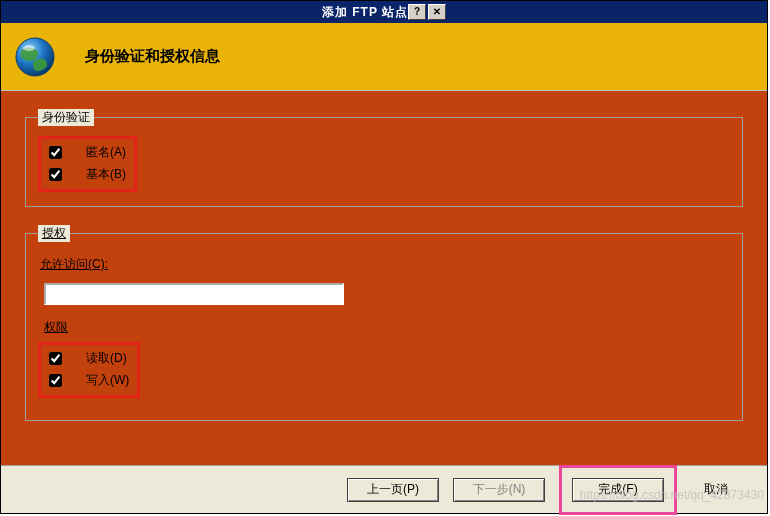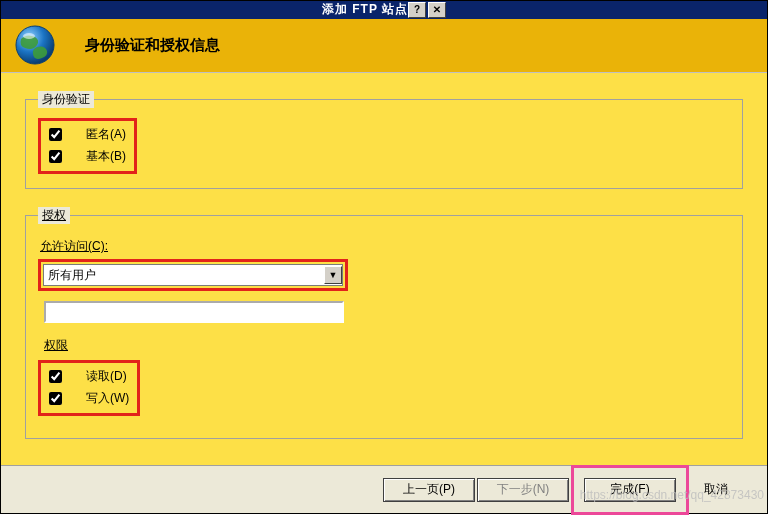--- a/index.html
+++ b/index.html
@@ -56,21 +56,21 @@
   }
   .globe {
     width: 44px; height: 44px;
   }
   .header-title {
     font-size: 15px;
     font-weight: bold;
     color: #000;
   }
   .content {
-    background: #fde047;
+    background: #c2410c;
     flex: 1;
     padding: 18px 22px 8px 22px;
     position: relative;
   }
   fieldset.group {
     border: 1px solid #a0a0a0;
     padding: 10px 12px 14px 12px;
     margin-bottom: 18px;
     position: relative;
   }
@@ -123,21 +123,21 @@
     margin-left: 6px;
   }
   .perm-label { margin: 14px 0 6px 6px; }
   .footer {
     background: #ece9d8;
     height: 48px;
     border-top: 1px solid #a0a0a0;
     display: flex;
     align-items: center;
     justify-content: flex-end;
-    gap: 2px;
+    gap: 14px;
     padding-right: 26px;
   }
   .btn {
     min-width: 92px;
     height: 24px;
     background: #ece9d8;
     border: 1px solid #404040;
     box-shadow: inset 1px 1px 0 #fff, inset -1px -1px 0 #808080;
     font-size: 12px;
     font-family: inherit;
@@ -206,26 +206,20 @@
           <span>基本(B)</span>
         </label>
       </div>
     </fieldset>
 
     <fieldset class="group" style="padding-bottom:22px;text-decoration:underline;">
       <legend>授权</legend>
 
       <div class="field-label">允许访问(C):</div>
 
-      <span class="red-box" style="padding:2px;">
-        <div class="combo">
-          <span>所有用户</span>
-          <span class="combo-btn">▼</span>
-        </div>
-      </span>
 
       <div class="text-input"></div>
 
       <div class="perm-label">权限</div>
 
       <div class="red-box">
         <label class="check-row">
           <input type="checkbox" checked="" style="">
           <span>读取(D)</span>
         </label>

